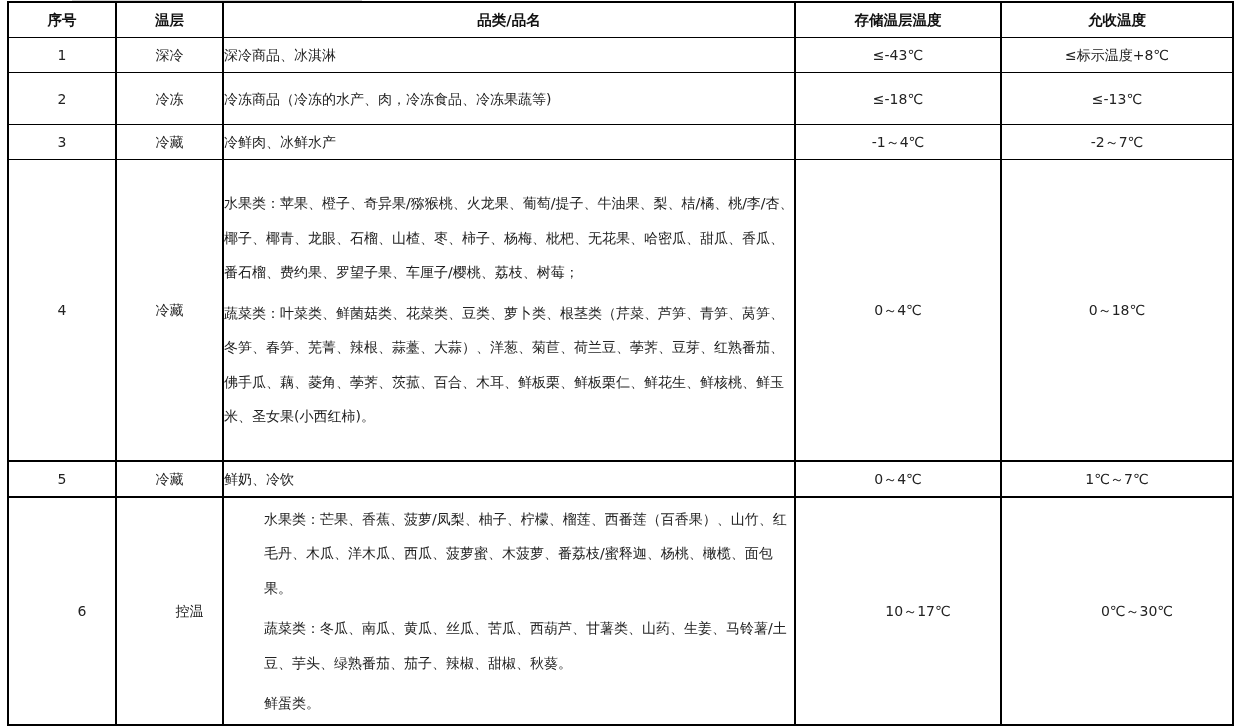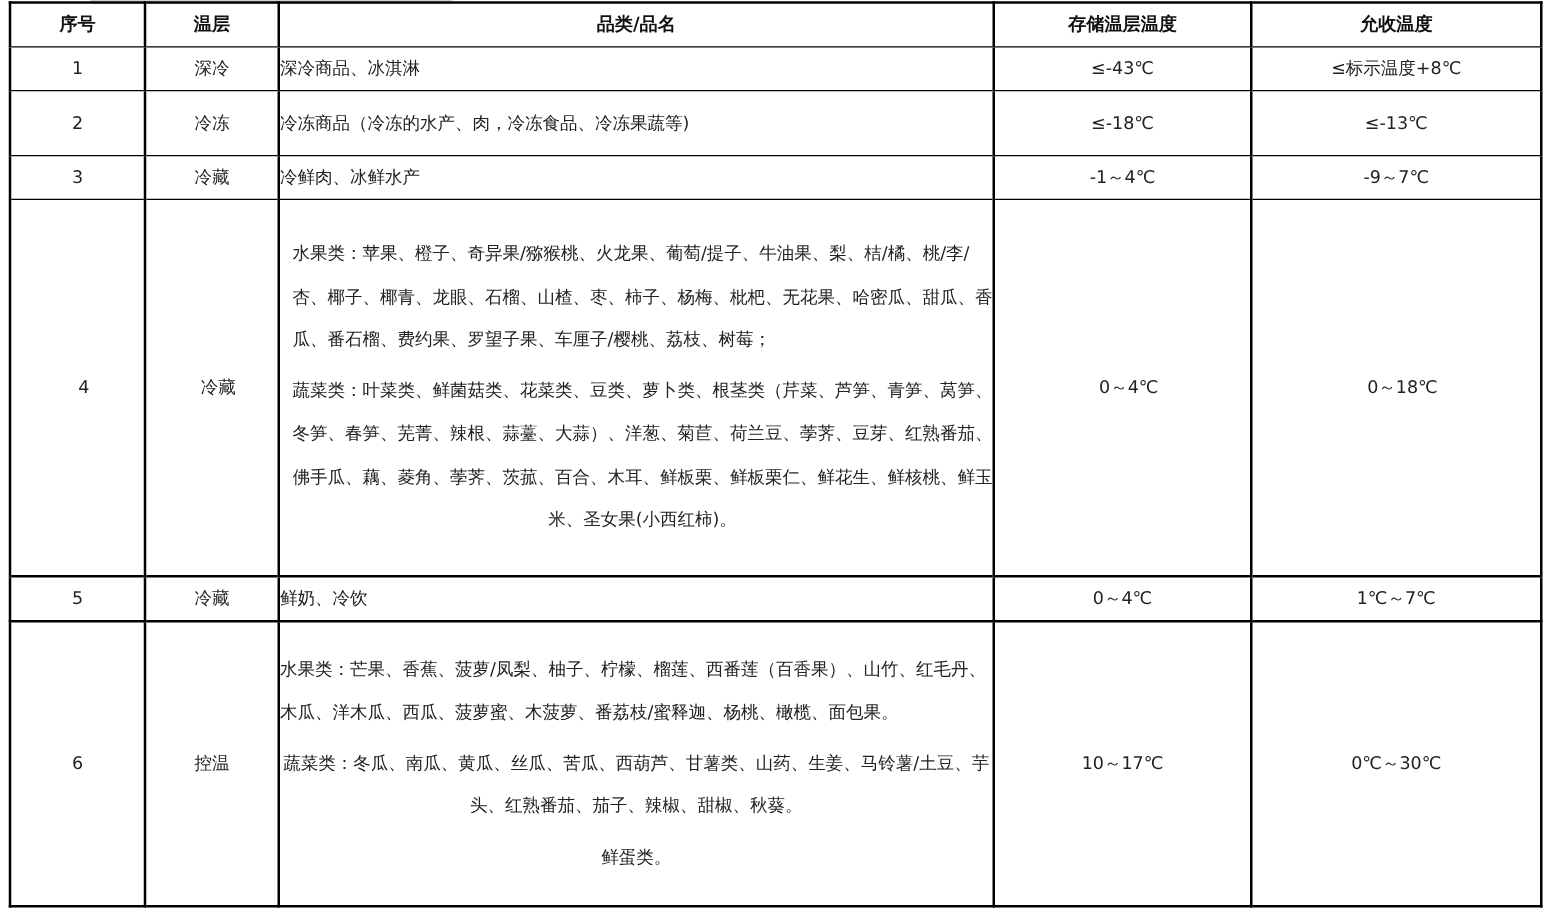--- a/index.html
+++ b/index.html
@@ -44,29 +44,29 @@
       height: 33px;
       font-size: 14.5px;
       color: #111;
       border-top: 2px solid #000;
     }
     td.c { text-align: center; }
     td.l { text-align: left; padding-left: 8px; padding-right: 8px; }
     tr.r1 td { height: 33px; }
     tr.r2 td { height: 51px; }
     tr.r3 td { height: 33px; }
-    tr.r4 td { height: 300px; padding-left: 10px; }
+    tr.r4 td { height: 300px; }
     tr.r5 td { height: 32px; border-top: 2px solid #000; border-bottom: 2px solid #000; }
-    tr.r6 td { height: 226px; }
+    tr.r6 td { height: 226px; padding-left: 40px; }
     tr.r6 td { border-bottom: 2px solid #000; }
     .para {
       line-height: 34.5px;
       margin: 0;
     }
-    .para + .para { margin-top: 6px; text-align: center; }
+    .para + .para { margin-top: 6px; }
     td.multi { vertical-align: middle; padding-top: 4px; padding-bottom: 4px; }
     col.c1 { width: 108px; }
     col.c2 { width: 107px; }
     col.c3 { width: 572px; }
     col.c4 { width: 206px; }
     col.c5 { width: 232px; }
   </style>
 </head>
 <body>
 
@@ -102,21 +102,21 @@
       <td class="c">冷冻</td>
       <td class="l">冷冻商品（冷冻的水产、肉，冷冻食品、冷冻果蔬等)</td>
       <td class="c">≤-18℃</td>
       <td class="c">≤-13℃</td>
     </tr>
     <tr class="r3">
       <td class="c">3</td>
       <td class="c">冷藏</td>
       <td class="l">冷鲜肉、冰鲜水产</td>
       <td class="c">-1～4℃</td>
-      <td class="c">-9～7℃</td>
+      <td class="c">-2～7℃</td>
     </tr>
     <tr class="r4">
       <td class="c">4</td>
       <td class="c">冷藏</td>
       <td class="l multi">
         <p class="para">水果类：苹果、橙子、奇异果/猕猴桃、火龙果、葡萄/提子、牛油果、梨、桔/橘、桃/李/杏、椰子、椰青、龙眼、石榴、山楂、枣、柿子、杨梅、枇杷、无花果、哈密瓜、甜瓜、香瓜、番石榴、费约果、罗望子果、车厘子/樱桃、荔枝、树莓；</p>
         <p class="para">蔬菜类：叶菜类、鲜菌菇类、花菜类、豆类、萝卜类、根茎类（芹菜、芦笋、青笋、莴笋、冬笋、春笋、芜菁、辣根、蒜薹、大蒜）、洋葱、菊苣、荷兰豆、荸荠、豆芽、红熟番茄、佛手瓜、藕、菱角、荸荠、茨菰、百合、木耳、鲜板栗、鲜板栗仁、鲜花生、鲜核桃、鲜玉米、圣女果(小西红柿)。</p>
       </td>
       <td class="c">0～4℃</td>
       <td class="c">0～18℃</td>
@@ -126,20 +126,20 @@
       <td class="c">冷藏</td>
       <td class="l">鲜奶、冷饮</td>
       <td class="c">0～4℃</td>
       <td class="c">1℃～7℃</td>
     </tr>
     <tr class="r6">
       <td class="c">6</td>
       <td class="c">控温</td>
       <td class="l multi">
         <p class="para">水果类：芒果、香蕉、菠萝/凤梨、柚子、柠檬、榴莲、西番莲（百香果）、山竹、红毛丹、木瓜、洋木瓜、西瓜、菠萝蜜、木菠萝、番荔枝/蜜释迦、杨桃、橄榄、面包果。</p>
-        <p class="para">蔬菜类：冬瓜、南瓜、黄瓜、丝瓜、苦瓜、西葫芦、甘薯类、山药、生姜、马铃薯/土豆、芋头、红熟番茄、茄子、辣椒、甜椒、秋葵。</p>
+        <p class="para">蔬菜类：冬瓜、南瓜、黄瓜、丝瓜、苦瓜、西葫芦、甘薯类、山药、生姜、马铃薯/土豆、芋头、绿熟番茄、茄子、辣椒、甜椒、秋葵。</p>
         <p class="para">鲜蛋类。</p>
       </td>
       <td class="c">10～17℃</td>
       <td class="c">0℃～30℃</td>
     </tr>
   </tbody>
 </table>
 
 </body></html>

